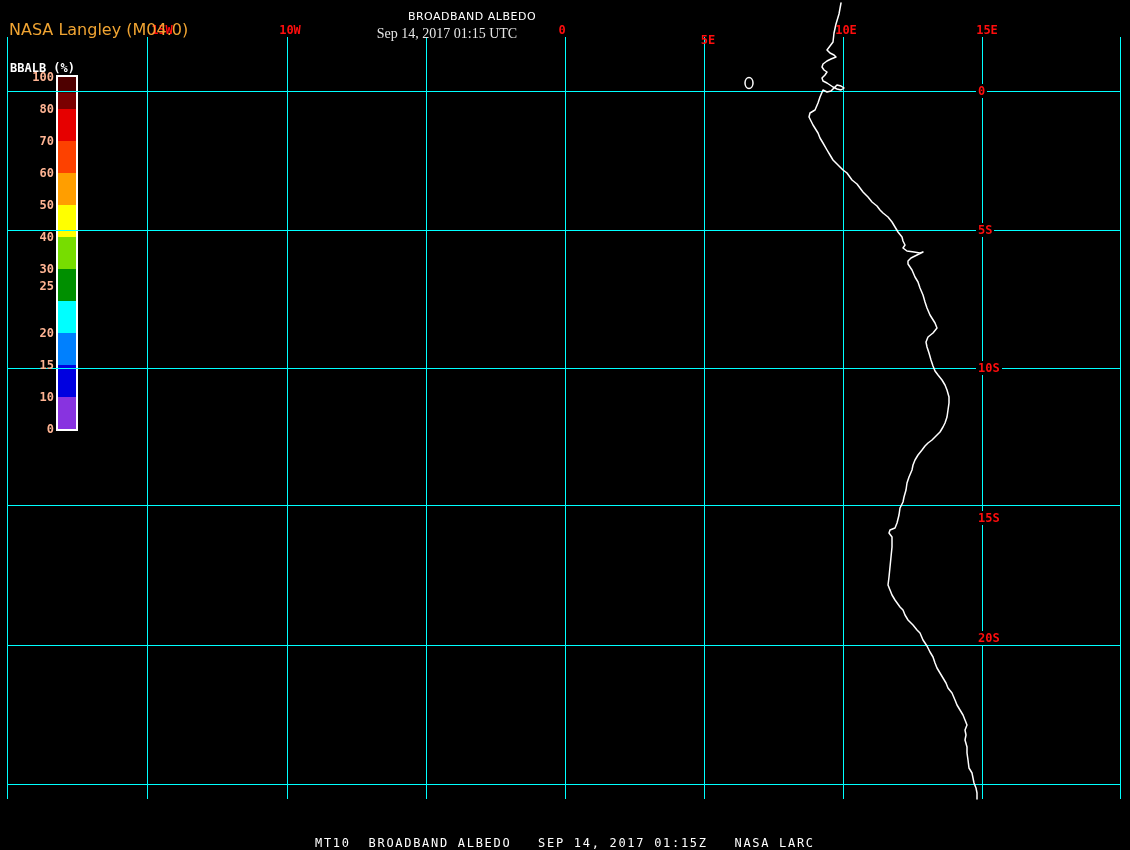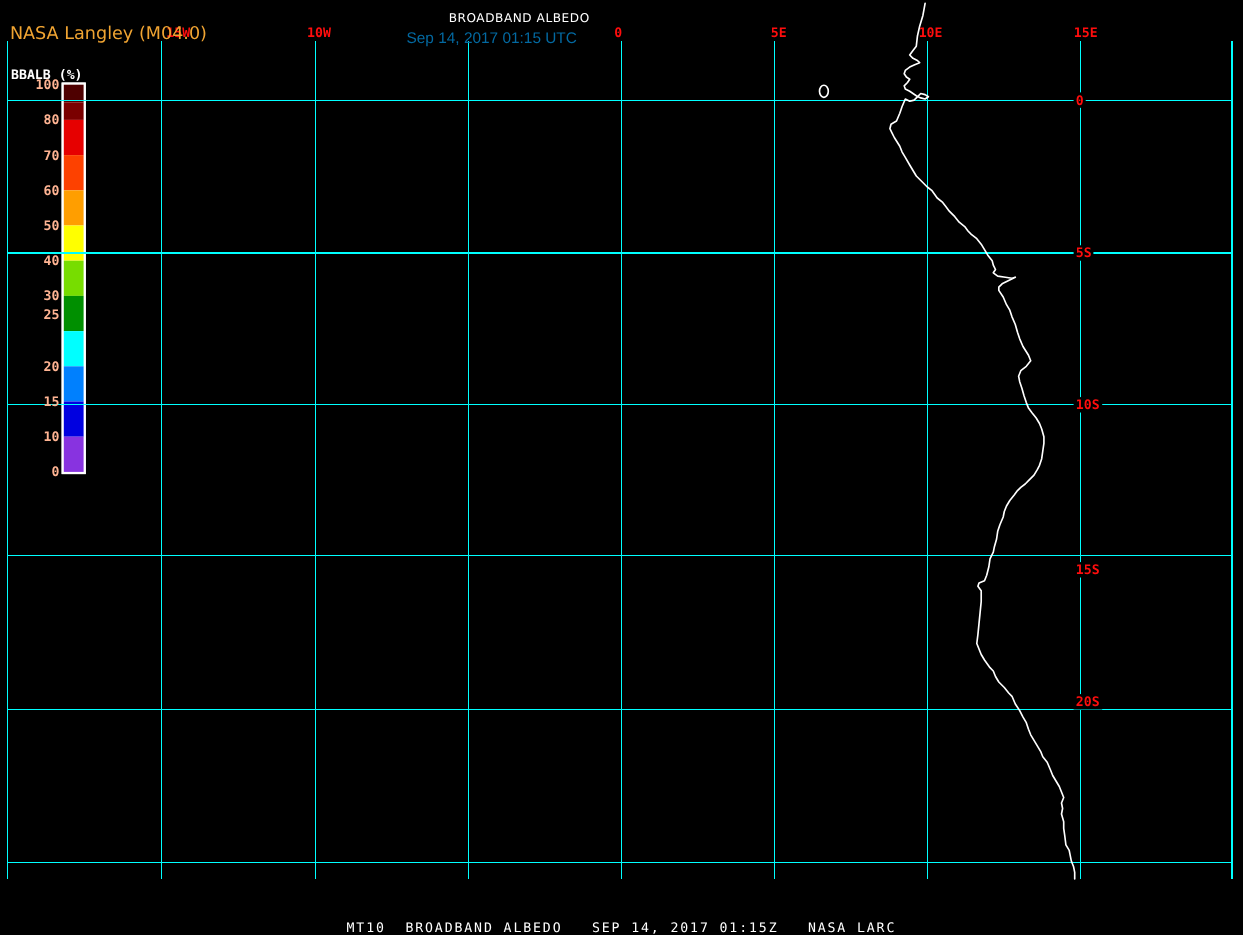--- a/index.html
+++ b/index.html
@@ -6,21 +6,21 @@
   #stage{position:relative;width:1130px;height:850px;background:#000;overflow:hidden;
          font-family:"DejaVu Sans Mono",monospace;}
   #map-svg{position:absolute;left:0;top:0;z-index:1;}
   .grid{stroke:#00ffff;stroke-width:1;shape-rendering:crispEdges;}
   .coast{stroke:#ffffff;stroke-width:1.5;fill:none;stroke-linejoin:round;stroke-linecap:round;}
   .agency{position:absolute;left:9px;top:20px;z-index:3;color:#f0a432;
           font-family:"DejaVu Sans",sans-serif;font-size:16px;white-space:pre;}
   .map-title{position:absolute;left:472px;top:10px;transform:translateX(-50%);z-index:3;
              color:#fff;font-family:"DejaVu Sans",sans-serif;font-size:11px;letter-spacing:.5px;white-space:pre;}
   .map-subtitle{position:absolute;left:447px;top:26px;transform:translateX(-50%);z-index:3;
-             color:#0369a1;font-family:Liberation Sans, sans-serif;font-size:14px;white-space:pre;}
+             color:#e5e5e5;font-family:Liberation Serif, serif;font-size:14px;white-space:pre;}
   .axis-label{position:absolute;z-index:2;color:#ff0d0d;font-size:12px;font-weight:bold;
               line-height:12px;white-space:pre;}
   .axis-label.top{transform:translateX(-50%);}
   .axis-label.right{transform:translateY(-50%);background:#000;padding:1px 2px;}
   .cb-bar{position:absolute;left:56px;top:75px;z-index:0;background:#fff;
           border:2px solid #fff;width:18px;}
   .cb-bar .seg{width:18px;}
   .cb-title{position:absolute;left:10px;top:61px;z-index:2;color:#ffffff;
             font-size:12px;font-weight:bold;white-space:pre;}
   .cb-label{position:absolute;left:8px;width:46px;text-align:right;z-index:2;color:#ffb493;
@@ -69,21 +69,21 @@
       <div class="seg" style="height: 32px; background: rgb(0, 255, 255);"></div>
       <div class="seg" style="height: 32px; background: rgb(0, 128, 254);"></div>
       <div class="seg" style="height: 32px; background: rgb(0, 0, 224);"></div>
       <div class="seg" style="height: 32px; background: rgb(136, 51, 224);"></div>
     </div>
 
   <span class="caption">MT10  BROADBAND ALBEDO   SEP 14, 2017 01:15Z   NASA LARC</span>
 <span class="axis-label top" style="left: 162px; top: 24px;">15W</span>
     <span class="axis-label top" style="left: 290px; top: 24px;">10W</span>
     <span class="axis-label top" style="left: 562px; top: 24px;">0</span>
-    <span class="axis-label top" style="left: 708px; top: 24px;">5E</span>
+    <span class="axis-label top" style="left: 708px; top: 34px;">5E</span>
     <span class="axis-label top" style="left: 846px; top: 24px;">10E</span>
     <span class="axis-label top" style="left: 987px; top: 24px;">15E</span>
     <span class="axis-label right" style="left: 976px; top: 91px;">0</span>
     <span class="axis-label right" style="left: 976px; top: 230px;">5S</span>
     <span class="axis-label right" style="left: 976px; top: 368px;">10S</span>
     <span class="axis-label right" style="left: 976px; top: 505px; margin-top: 13px;">15S</span>
     <span class="axis-label right" style="left: 976px; top: 638px;">20S</span>
     <span class="cb-label" style="top: 71px;">100</span>
     <span class="cb-label" style="top: 103px;">80</span>
     <span class="cb-label" style="top: 135px;">70</span>

